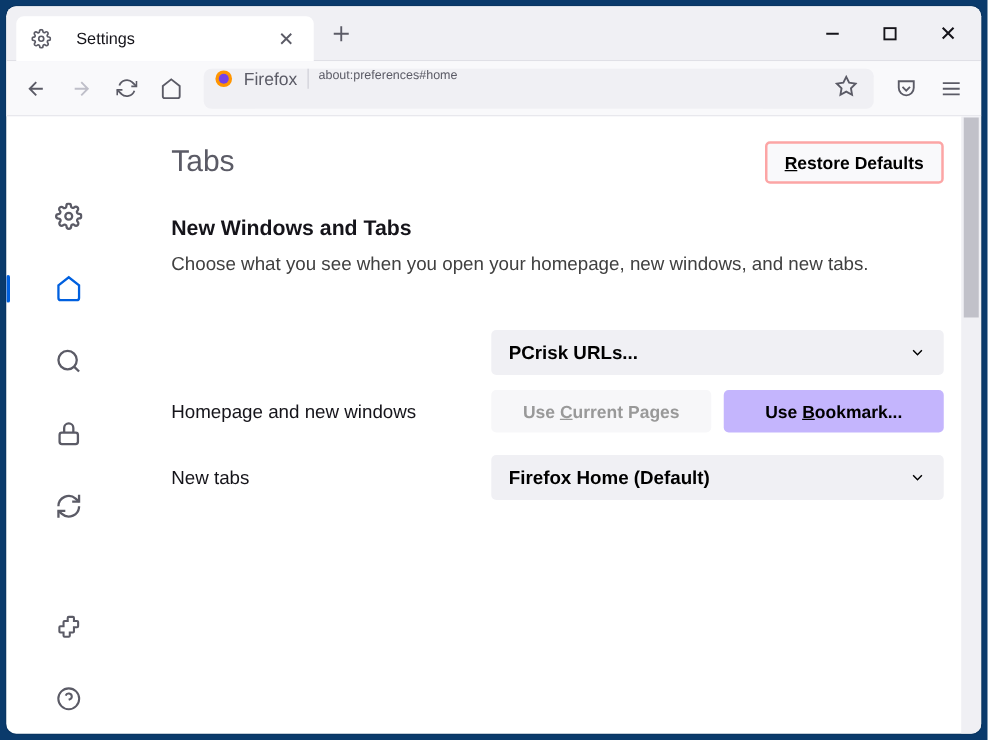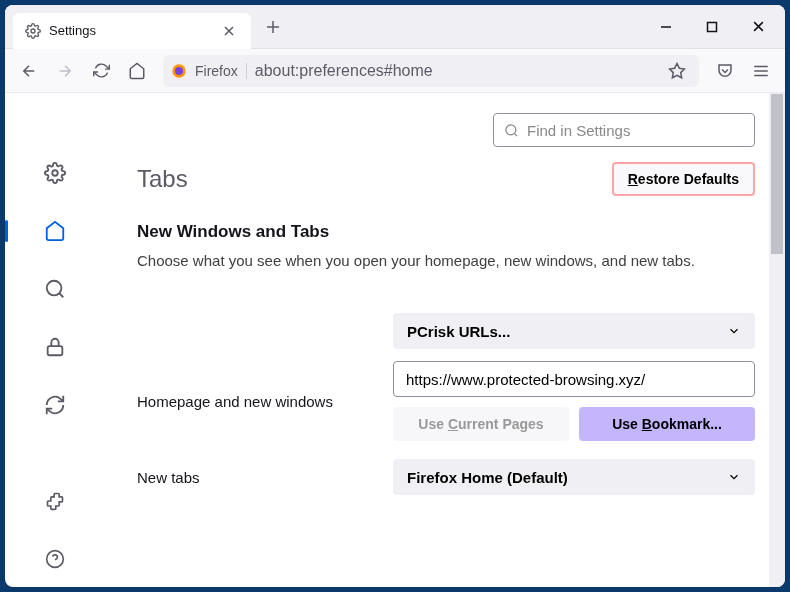--- a/index.html
+++ b/index.html
@@ -1,37 +1,37 @@
 <!DOCTYPE html>
 <html><head>
   <meta charset="utf-8">
   <style>
     * { margin: 0; padding: 0; box-sizing: border-box; font-family: "Segoe UI", Tahoma, sans-serif; }
     body { width: 790px; height: 592px; background: #0a3a6b; display: flex; align-items: center; justify-content: center; overflow: hidden; }
     .window { width: 780px; height: 582px; background: #fff; border-radius: 8px; overflow: hidden; position: relative; display: flex; flex-direction: column; box-shadow: 0 0 0 1px rgba(0,0,0,0.08); }
     
     
     .titlebar { height: 44px; background: #f0f0f4; display: flex; align-items: center; padding: 0 4px 0 8px; border-bottom: 1px solid #e0e0e6; }
-    .tab { height: 36px; width: 238px; background: #fff; border-radius: 6px 6px 0 0; display: flex; align-items: center; gap: 8px; padding: 0 12px; margin-top: 8px; }
+    .tab { height: 36px; width: 238px; background: #fff; border-radius: 6px 6px 0 0; display: flex; align-items: center; gap: 20px; padding: 0 12px; margin-top: 8px; }
     .tab-icon { width: 16px; height: 16px; display: flex; align-items: center; justify-content: center; }
     .tab-title { flex: 1; font-size: 13px; color: #15141a; }
     .tab-close { width: 20px; height: 20px; display: flex; align-items: center; justify-content: center; cursor: pointer; color: #5b5b66; border-radius: 3px; }
     .new-tab { width: 28px; height: 28px; display: flex; align-items: center; justify-content: center; margin-left: 8px; color: #5b5b66; cursor: pointer; border-radius: 4px; }
     .titlebar-spacer { flex: 1; }
     .win-controls { display: flex; gap: 0; }
     .win-btn { width: 46px; height: 44px; display: flex; align-items: center; justify-content: center; cursor: pointer; color: #15141a; }
     
     
     .navbar { height: 44px; background: #f9f9fb; display: flex; align-items: center; gap: 4px; padding: 0 8px; border-bottom: 1px solid #e8e8ed; }
     .nav-btn { width: 32px; height: 32px; display: flex; align-items: center; justify-content: center; border-radius: 4px; cursor: pointer; color: #5b5b66; }
     .nav-btn.disabled { color: #bfbfc9; cursor: default; }
-    .urlbar { flex: 1; height: 32px; background: #f0f0f4; border-radius: 6px; display: flex; align-items: center; gap: 8px; padding: 0 8px; margin: 0 6px; }
+    .urlbar { flex: 1; height: 32px; background: #f0f0f4; border-radius: 6px; display: flex; align-items: flex-start; gap: 8px; padding: 0 8px; margin: 0 6px; }
     .urlbar-icon { width: 16px; height: 16px; display: flex; align-items: center; justify-content: center; }
     .urlbar-text1 { font-size: 14px; color: #5b5b66; padding-right: 8px; border-right: 1px solid #cfcfd8; }
-    .urlbar-text2 { font-size: 16px; color: #5b5b66; flex: 1; }
+    .urlbar-text2 { font-size: 10px; color: #5b5b66; flex: 1; }
     .urlbar-star { width: 28px; height: 28px; display: flex; align-items: center; justify-content: center; color: #5b5b66; cursor: pointer; }
     
     
     .content-wrap { flex: 1; display: flex; overflow: hidden; position: relative; }
     .sidebar { width: 100px; display: flex; flex-direction: column; align-items: center; gap: 22px; padding-top: 62px; }
     .side-btn { width: 36px; height: 36px; display: flex; align-items: center; justify-content: center; border-radius: 4px; cursor: pointer; color: #5b5b66; position: relative; }
     .side-btn.active { color: #0060df; }
     .side-btn.active::before { content: ""; position: absolute; left: -32px; width: 3px; height: 22px; background: #0060df; border-radius: 2px; }
     .side-spacer { flex: 1; }
     
@@ -203,29 +203,20 @@
       <div class="side-btn" style="margin-bottom:10px">
           <svg width="20" height="20" viewBox="0 0 24 24" fill="none" stroke="currentColor" stroke-width="2">
             <circle cx="12" cy="12" r="10"></circle>
             <path d="M9.09 9a3 3 0 0 1 5.83 1c0 2-3 3-3 3"></path>
             <line x1="12" y1="17" x2="12.01" y2="17"></line>
           </svg>
         </div>
     </div>
 
     <div class="main">
-      <div class="search-row">
-        <div class="search-box">
-          <svg width="15" height="15" viewBox="0 0 24 24" fill="none" stroke="#888" stroke-width="2">
-              <circle cx="11" cy="11" r="8"></circle>
-              <line x1="21" y1="21" x2="16.65" y2="16.65"></line>
-            </svg>
-          <input type="text" placeholder="Find in Settings" style="">
-        </div>
-      </div>
       <div class="header-row">
         <h1 class="page-title">Tabs</h1>
         <button class="restore-btn"><span class="u">R</span><span>estore Defaults</span></button>
       </div>
       <div class="section-title">New Windows and Tabs</div>
       <div class="section-desc">Choose what you see when you open your homepage, new windows, and new tabs.</div>
 
       <div class="row">
         <div class="row-label"></div>
         <div class="row-controls">
@@ -234,21 +225,20 @@
             <svg width="14" height="14" viewBox="0 0 24 24" fill="none" stroke="currentColor" stroke-width="2">
                 <polyline points="6 9 12 15 18 9"></polyline>
               </svg>
           </div>
         </div>
       </div>
 
       <div class="row">
         <div class="row-label">Homepage and new windows</div>
         <div class="row-controls">
-          <input class="text-input" value="https://www.protected-browsing.xyz/" style="">
           <div class="btn-row">
             <button class="action-btn disabled"><span>Use </span><span class="u">C</span><span>urrent Pages</span></button>
             <button class="action-btn"><span>Use </span><span class="u">B</span><span>ookmark...</span></button>
           </div>
         </div>
       </div>
 
       <div class="row" style="margin-top:18px">
         <div class="row-label">New tabs</div>
         <div class="row-controls">

